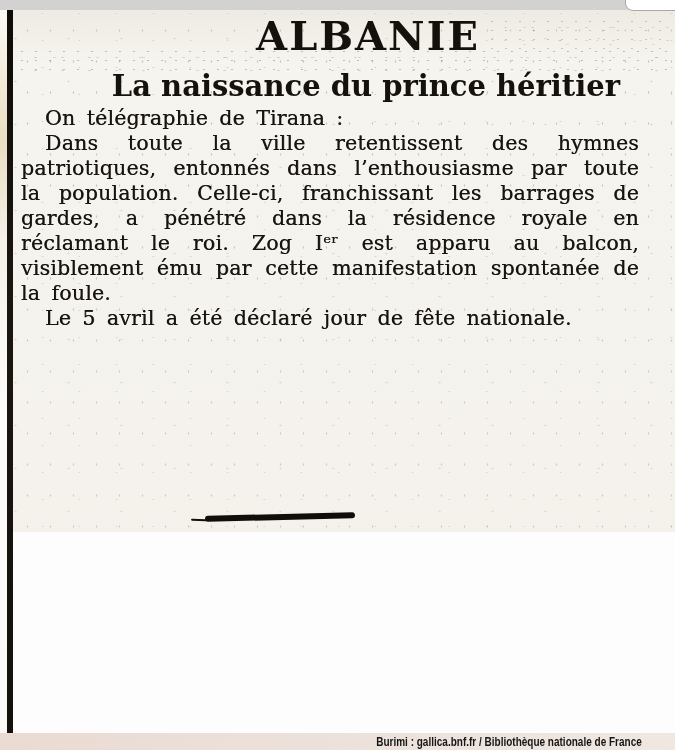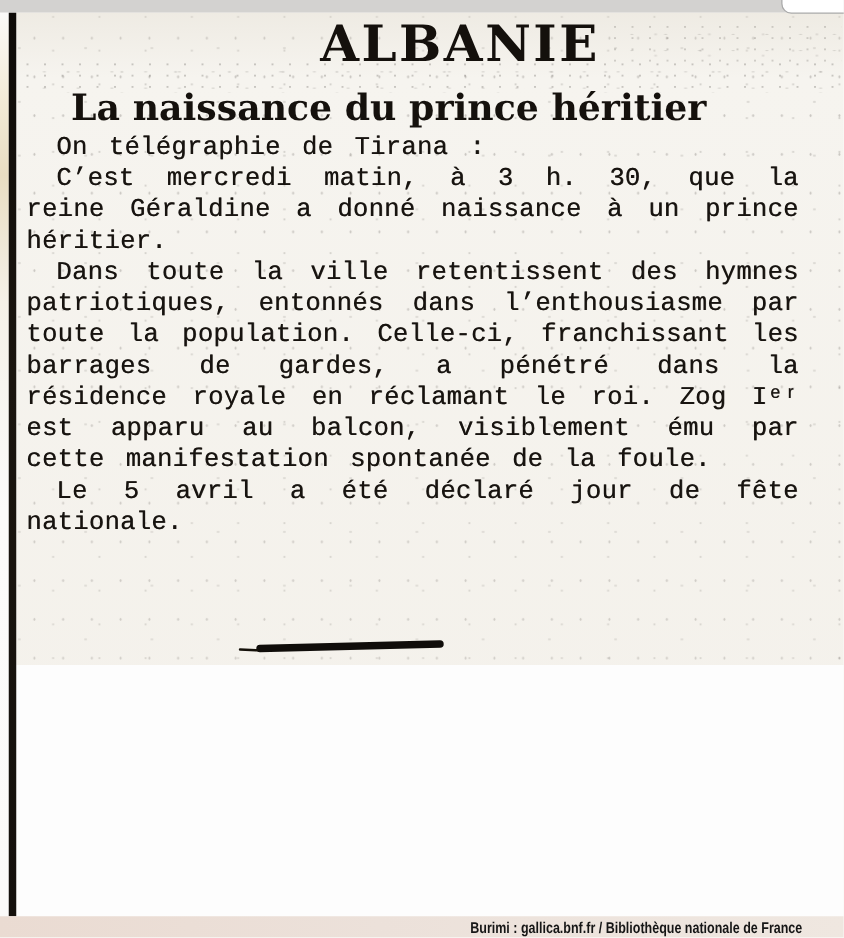--- a/index.html
+++ b/index.html
@@ -58,34 +58,33 @@
   .noise-band.right-of-title{
     top:6px;left:470px;width:190px;height:34px;opacity:.45;
   }
   h1.masthead{
     margin:2px 0 0;text-align:center;
     font-size:40px;line-height:44px;font-weight:bold;
     letter-spacing:2px;color:#14100c;
     transform:translateX(38px);
   }
   h2.headline{
-    margin:12px 0 0;text-align:center;
+    margin:12px 0 0;text-align:right;
     font-size:29px;line-height:33px;font-weight:bold;
     color:#15110d;transform:translateX(-19px);
     white-space:nowrap;
   }
   .bodycopy{margin-top:3px;}
   .bodycopy p{
     margin:0;text-indent:24px;
     font-size:20.5px;line-height:25px;
     text-align:justify;text-align-last:left;
     word-spacing:4.5px;letter-spacing:.2px;
     color:#17130f;
     text-shadow:.35px 0 0 rgba(23,19,15,.75);
-    font-family:Liberation Mono, monospace;
   }
   
   .divider{
     position:absolute;left:192px;bottom:12px;width:150px;height:6px;
     background:#100d0a;border-radius:3px;transform:rotate(-1.4deg);
   }
   .divider::before{
     content:"";position:absolute;left:-14px;top:3px;width:16px;height:2px;
     background:#141009;transform:rotate(4deg);border-radius:2px;
   }
@@ -115,21 +114,20 @@
   <div class="paper">
     <div class="noise-band"></div>
     <div class="noise-band right-of-title"></div>
 
     <h1 class="masthead">ALBANIE</h1>
 
     <h2 class="headline">La naissance du prince héritier</h2>
 
     <div class="bodycopy">
       <p class="dateline">On télégraphie de Tirana :</p>
-      <p>C’est mercredi matin, à 3 h. 30, que la reine Géraldine a donné naissance à un prince héritier.</p>
       <p>Dans toute la ville retentissent des hymnes patriotiques, entonnés dans l’enthousiasme par toute la population. Celle-ci, franchissant les barrages de gardes, a pénétré dans la résidence royale en réclamant le roi. Zog Iᵉʳ est apparu au balcon, visiblement ému par cette manifestation spontanée de la foule.</p>
       <p>Le 5 avril a été déclaré jour de fête nationale.</p>
     </div>
 
     <div class="divider"></div>
   </div>
 
   <div class="footer-bar">
     <span class="credit">Burimi : gallica.bnf.fr / Bibliothèque nationale de France</span>
   </div>

